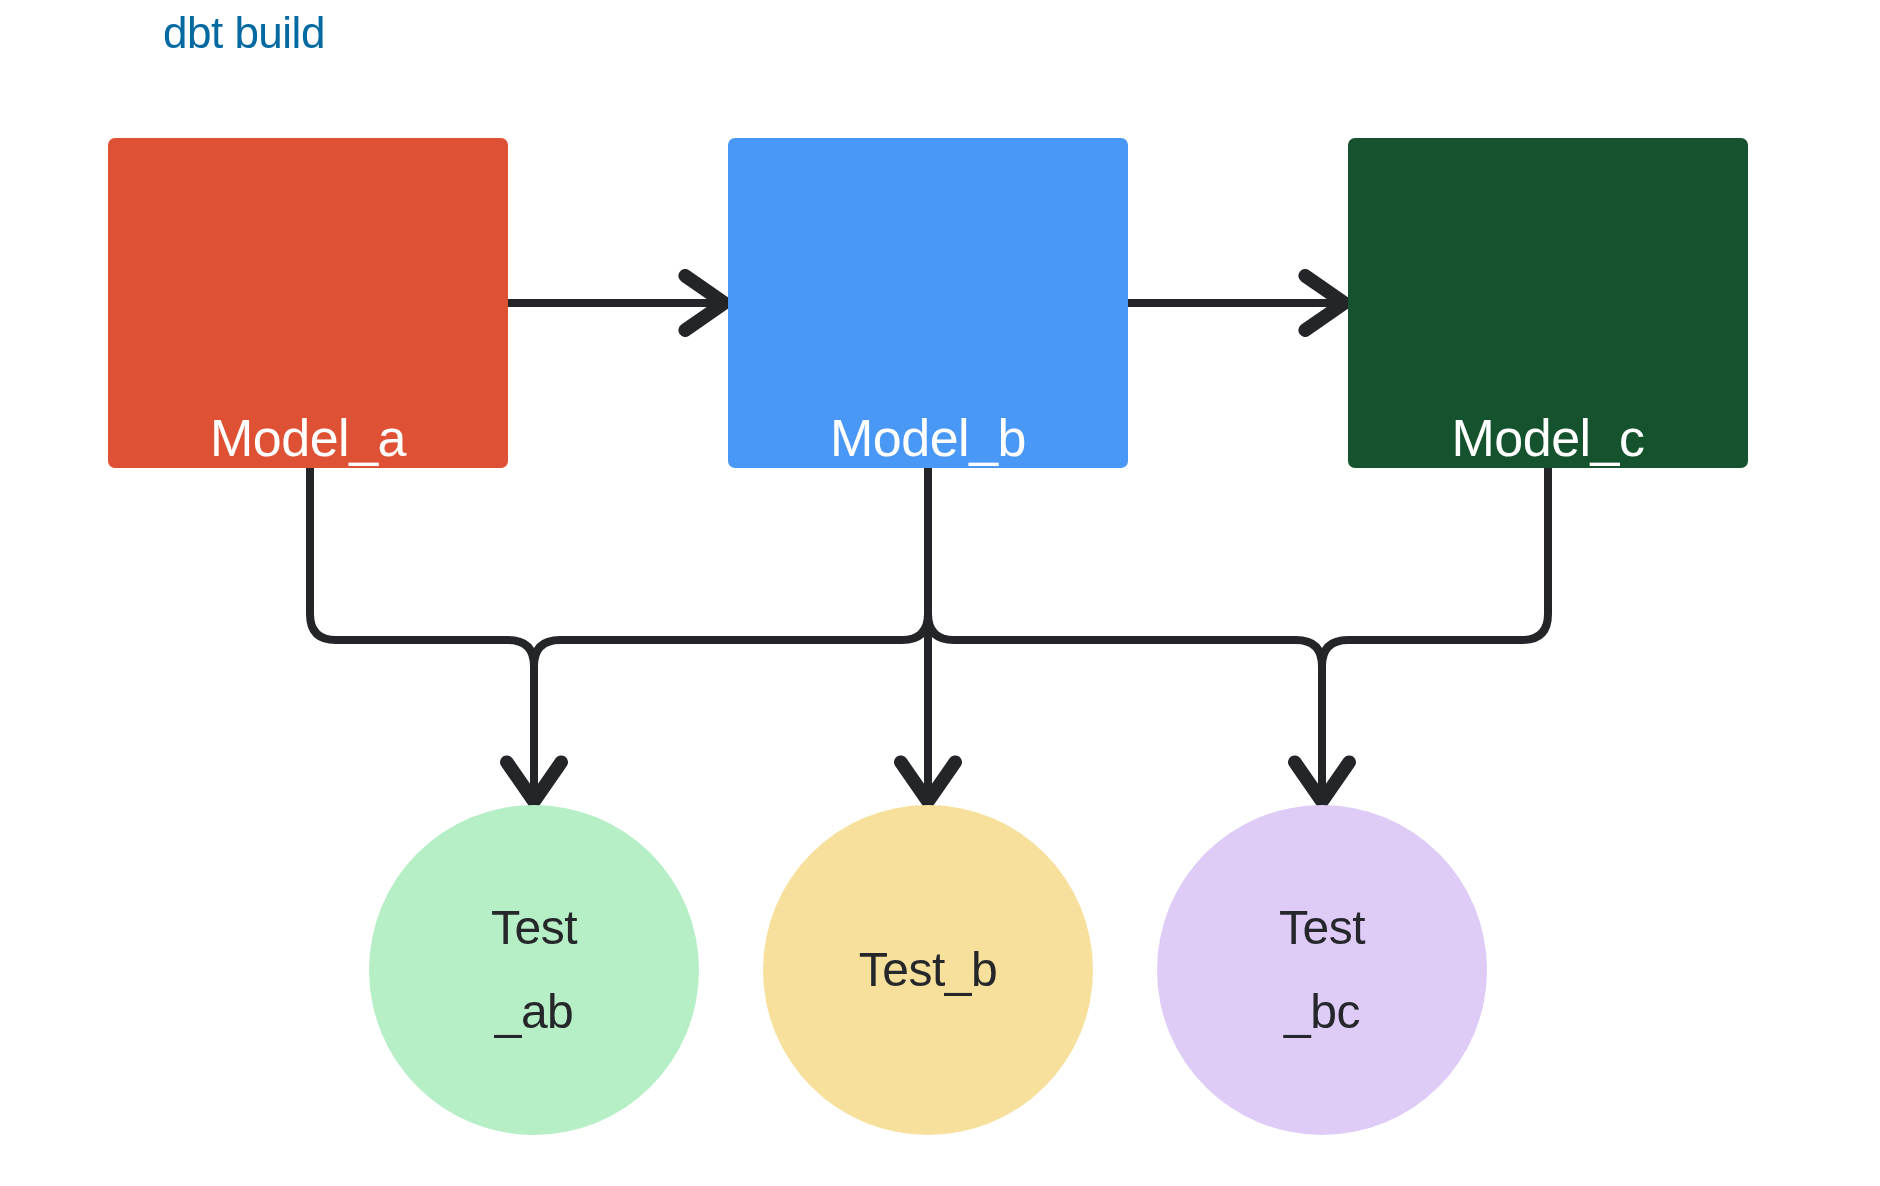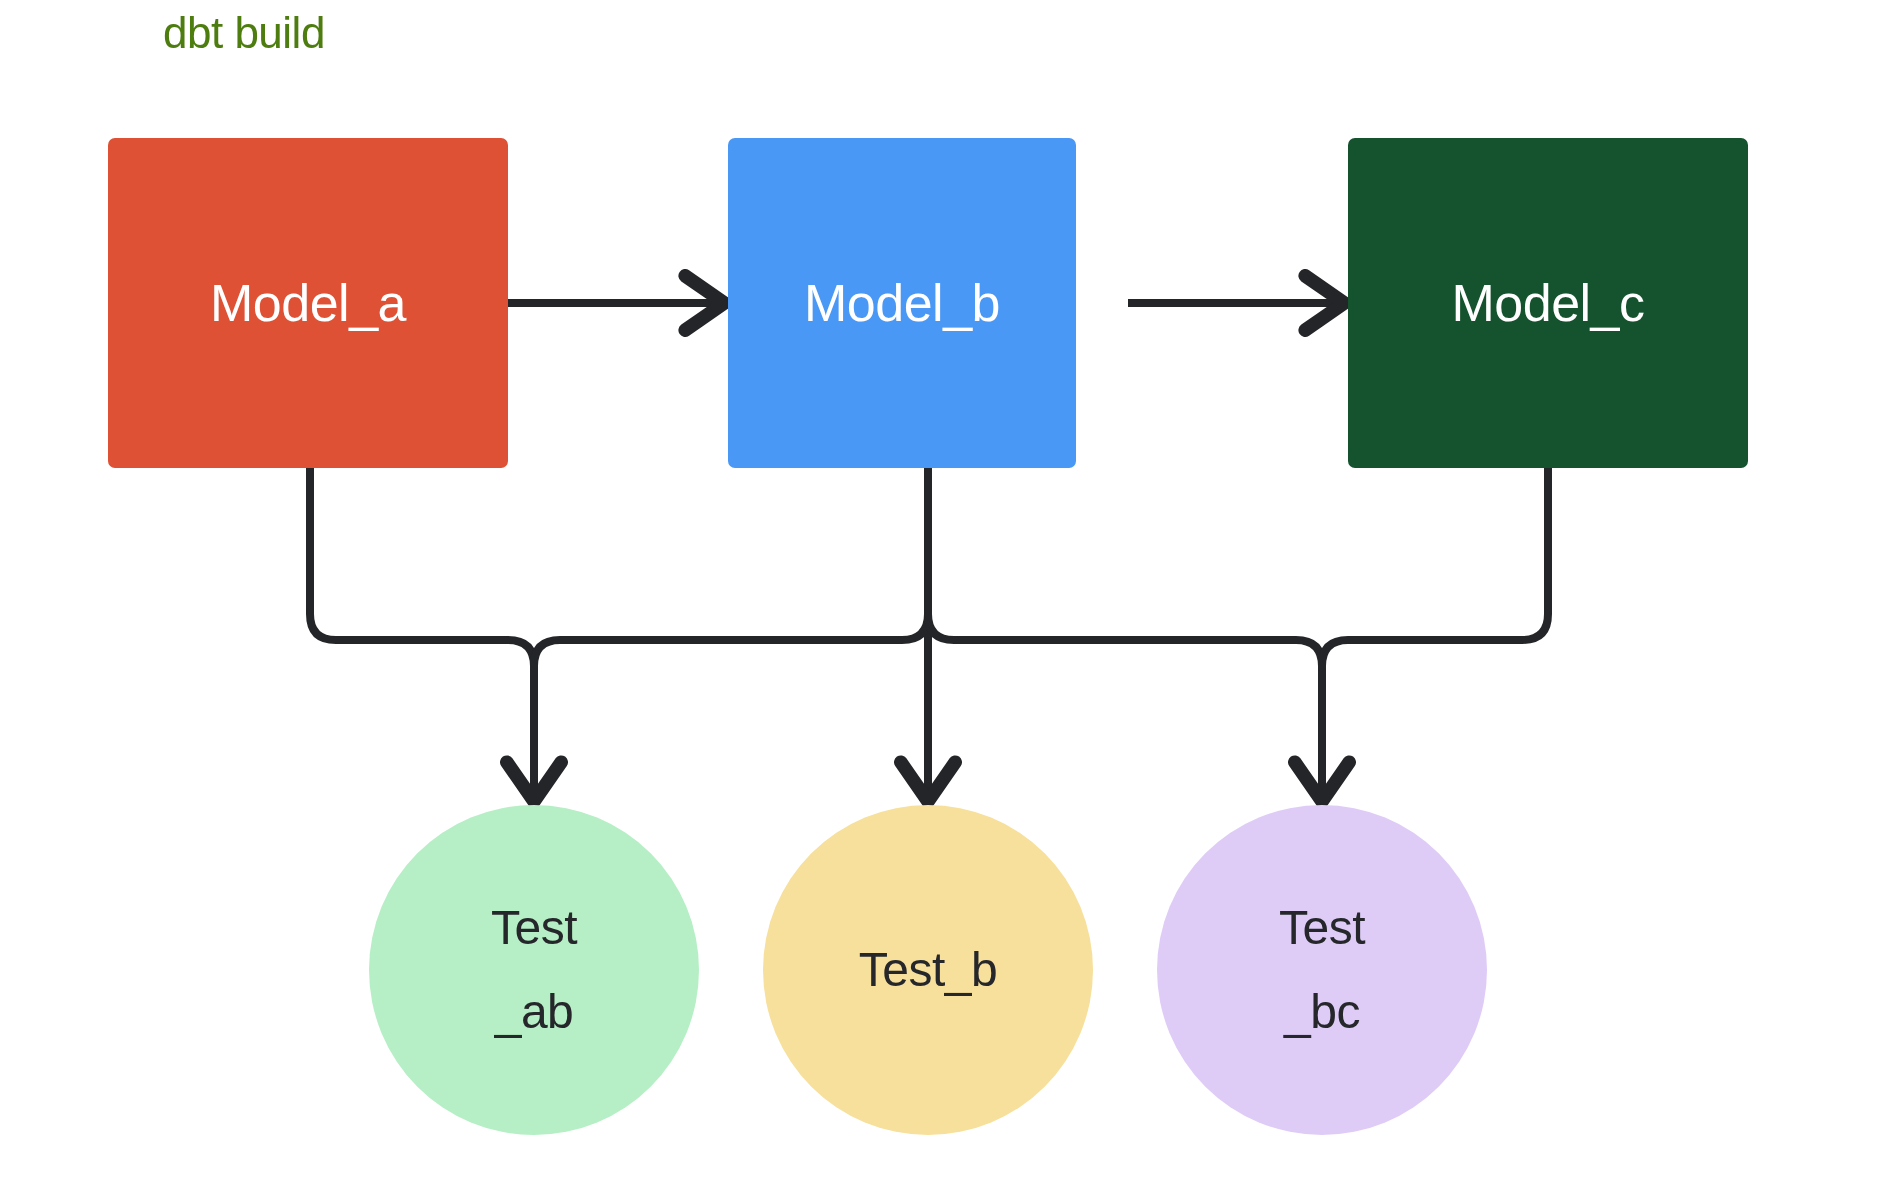--- a/index.html
+++ b/index.html
@@ -31,21 +31,21 @@
     top: 8px;
     font-size: 44px;
     color: #212121;
     letter-spacing: -0.5px;
     white-space: nowrap;
   }
   .model-node {
     position: absolute;
     border-radius: 7px;
     display: flex;
-    align-items: center;
+    align-items: flex-end;
     justify-content: center;
     color: #ffffff;
     font-size: 52px;
     letter-spacing: -0.5px;
     box-sizing: border-box;
   }
   .test-node {
     position: absolute;
     border-radius: 50%;
     display: flex;
@@ -58,21 +58,21 @@
     letter-spacing: -0.5px;
     box-sizing: border-box;
   }
   .test-node .label-line { display: block; }
 </style>
 </head>
 <body>
 
 <div id="canvas" style="background: rgb(255, 255, 255);">
 
-  <div class="diagram-title" style="color: #4d7c0f;">dbt build</div>
+  <div class="diagram-title" style="color: #0369a1;">dbt build</div>
 
   <svg id="edges" viewBox="0 0 1880 1186">
     <defs>
       <marker id="arrowhead" markerWidth="9" markerHeight="9" refX="5.2" refY="4.5" orient="auto" markerUnits="strokeWidth">
         <path d="M 1.1,1.1 L 6.0,4.5 L 1.1,7.9" fill="none" stroke="#232528" stroke-width="1.7" stroke-linecap="round" stroke-linejoin="round"></path>
       </marker>
     </defs>
 
     <g fill="none" stroke="#232528" stroke-width="8" stroke-linecap="butt" stroke-linejoin="round">
 
@@ -88,21 +88,21 @@
 
       <path d="M 928,468 L 928,614 Q 928,640 954,640 L 1296,640 Q 1322,640 1322,666 L 1322,795" stroke="#232528"></path>
 
       <path d="M 1548,468 L 1548,614 Q 1548,640 1522,640 L 1348,640 Q 1322,640 1322,666 L 1322,795" marker-end="url(#arrowhead)" stroke="#232528"></path>
     </g>
   </svg>
 
   <div class="model-node" id="n-model-a" style="left: 108px; top: 138px; width: 400px; height: 330px; background: rgb(223, 81, 52); color: rgb(255, 255, 255);">
     <span>Model_a</span>
   </div>
-  <div class="model-node" id="n-model-b" style="left: 728px; top: 138px; width: 348px; height: 330px; background: rgb(74, 152, 245); color: rgb(255, 255, 255);">
+  <div class="model-node" id="n-model-b" style="left: 728px; top: 138px; width: 400px; height: 330px; background: rgb(74, 152, 245); color: rgb(255, 255, 255);">
     <span>Model_b</span>
   </div>
   <div class="model-node" id="n-model-c" style="left: 1348px; top: 138px; width: 400px; height: 330px; background: #14532d; color: rgb(255, 255, 255);">
     <span>Model_c</span>
   </div>
 
   <div class="test-node" id="n-test-ab" style="left: 369px; top: 805px; width: 330px; height: 330px; background: rgb(182, 239, 197); color: rgb(37, 39, 43);">
     <span>
       <span class="label-line">Test</span>
       <span class="label-line">_ab</span>

